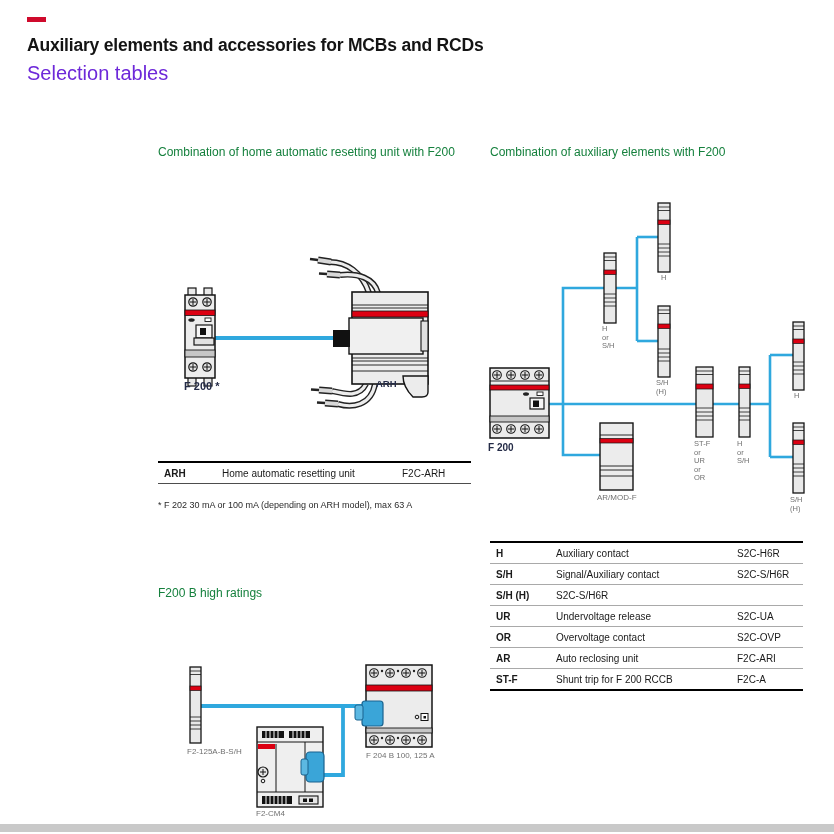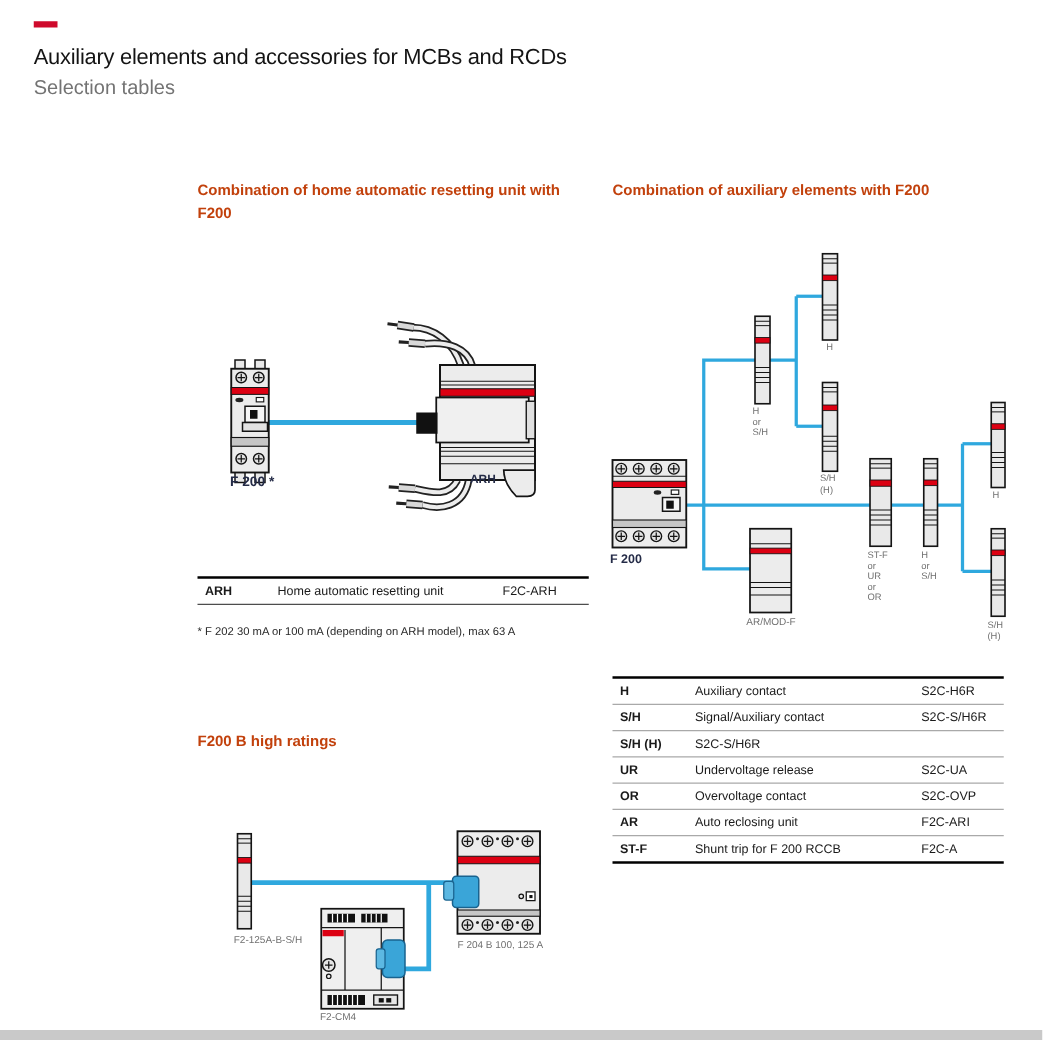--- a/index.html
+++ b/index.html
@@ -3,23 +3,23 @@
 <meta charset="utf-8">
 <style>
   html,body{margin:0;padding:0}
   body{
     width:834px;height:834px;position:relative;overflow:hidden;
     background:#ffffff;color:#1a1a1a;
     font-family:"Liberation Sans", sans-serif;
   }
   .abs{position:absolute}
   .red-dash{background:#cf0a2c;width:19px;height:4.5px}
-  .page-title{font-size:17.5px;font-weight:normal;letter-spacing:-0.2px;color:#141414}
-  .page-subtitle{font-size:16px;color:#737373}
-  .sec-h{font-size:12px;font-weight:bold;line-height:18px;color:#c2410c}
+  .page-title{font-size:17.5px;font-weight:bold;letter-spacing:-0.2px;color:#141414}
+  .page-subtitle{font-size:20px;color:#6d28d9}
+  .sec-h{font-size:12px;font-weight:normal;line-height:18px;color:#15803d}
   .dev-label{font-weight:bold;color:#242b47}
   .gray-label{color:#707070;white-space:pre-line}
   .lab-75{font-size:7.5px;line-height:8.5px}
   .lab-8{font-size:8px;line-height:9px}
   
   .tbl{position:absolute;border-top:2.5px solid #000;font-size:10px}
   .tbl-left{border-bottom:1px solid #4d4d4d}
   .tbl-right{border-bottom:2.5px solid #000}
   .trow{display:grid;padding:3.5px 0 3.5px 6px}
   .tbl-left .trow{grid-template-columns:58px 180px 1fr}

